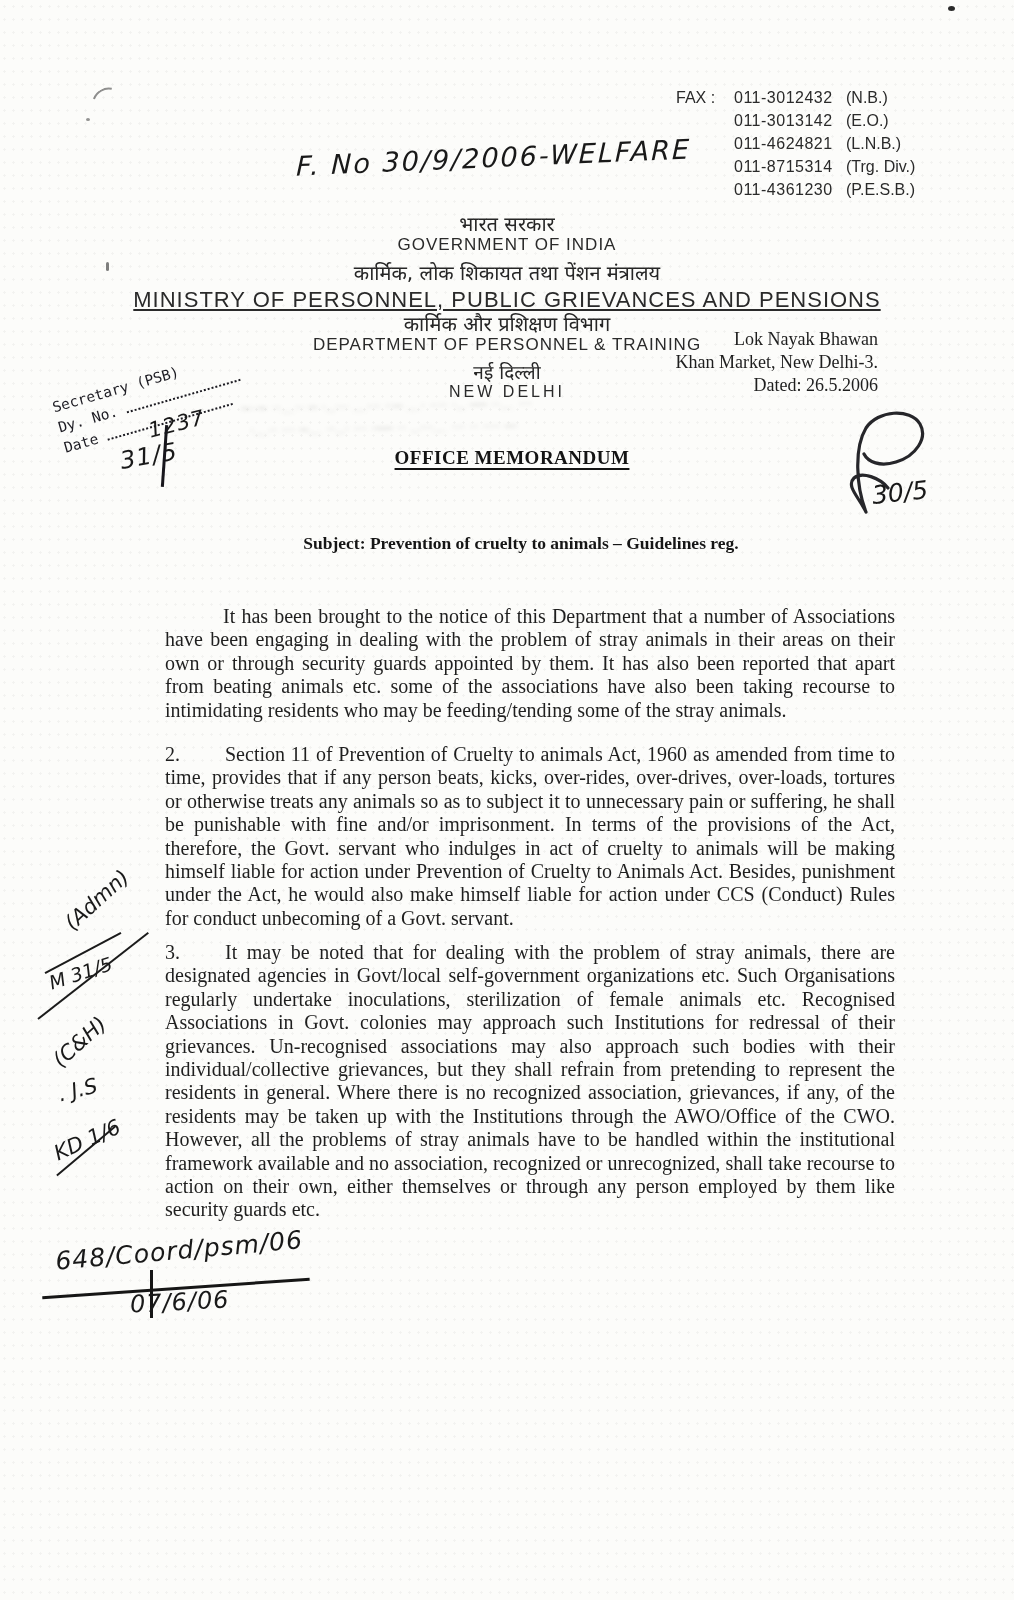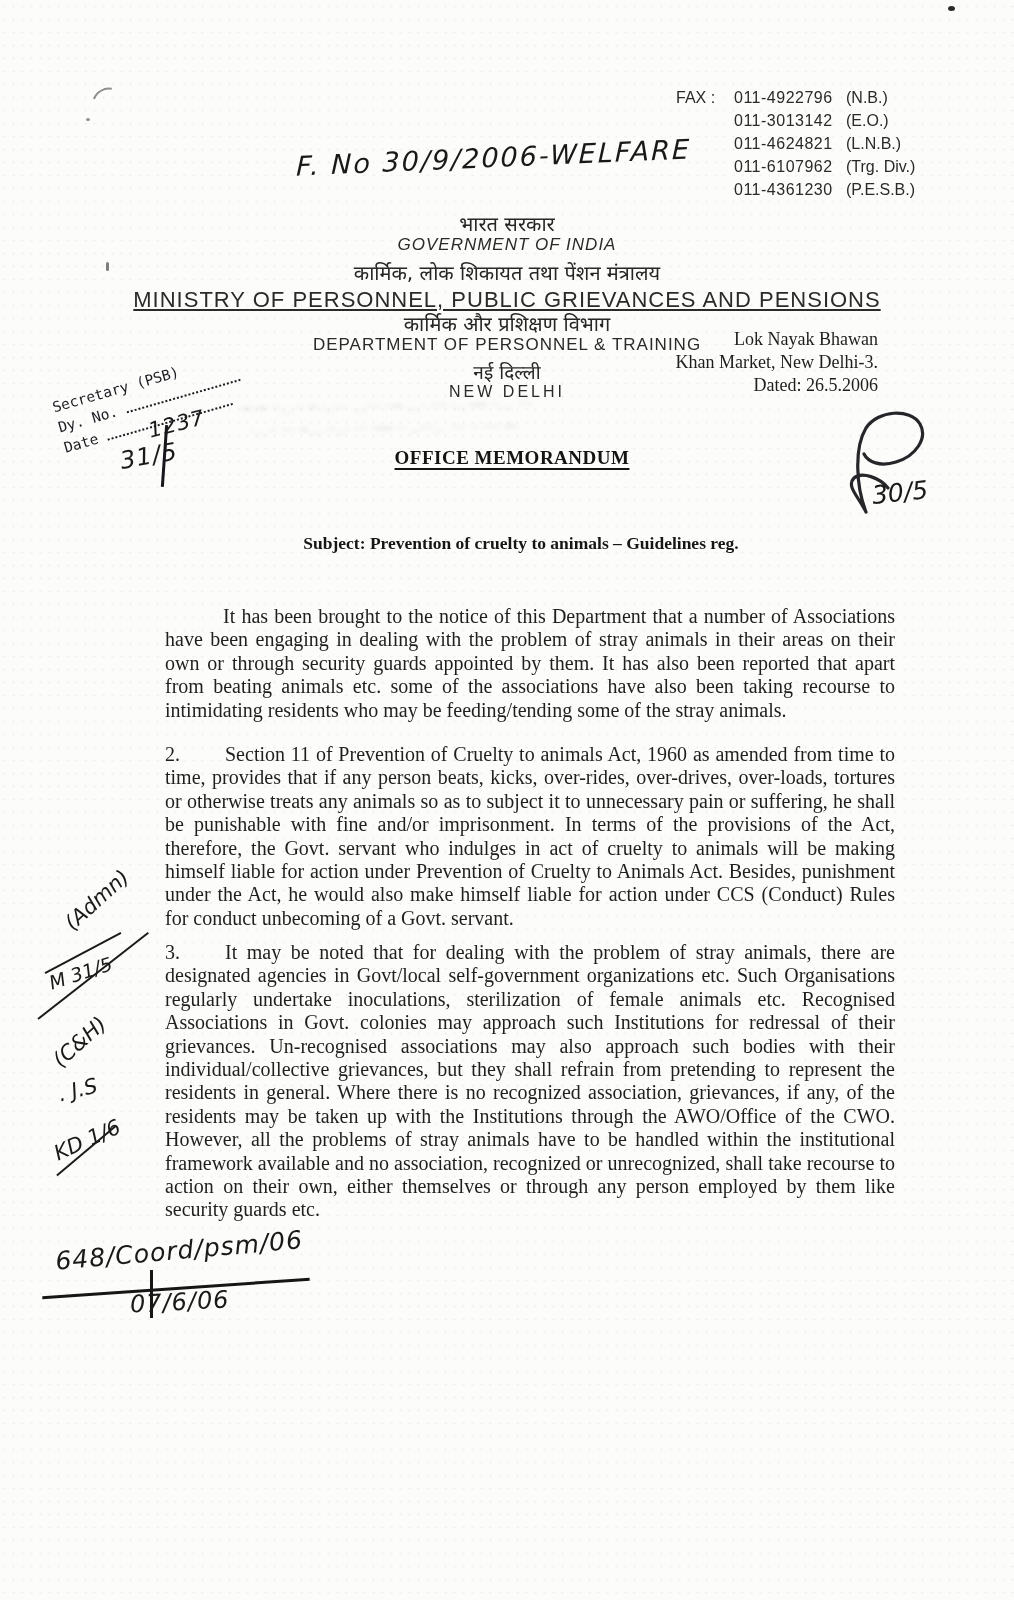--- a/index.html
+++ b/index.html
@@ -20,21 +20,21 @@
   .fax-no{width:112px;display:inline-block;letter-spacing:.5px;}
   .fax-tag{display:inline-block;}
   
   .hand{font-family:"DejaVu Sans",sans-serif;font-style:italic;color:#191919;}
   .fno{left:296px;top:142px;font-size:27px;letter-spacing:2px;transform:rotate(-2.5deg) skewX(-4deg);white-space:nowrap;}
   
   .hdr{left:0;top:0;width:968px;text-align:center;margin-top:24px;}
   .hi{font-family:"DejaVu Sans",sans-serif;color:#262626;}
   .en{font-family:"Liberation Sans",sans-serif;color:#2a2a2a;letter-spacing:1px;}
   .h-org-hi{position:absolute;left:0;width:100%;top:186px;font-size:20px;}
-  .h-org-en{position:absolute;left:0;width:100%;top:211px;font-size:17px;font-style:italic;}
+  .h-org-en{position:absolute;left:0;width:100%;top:211px;font-size:17px;}
   .h-min-hi{position:absolute;left:0;width:100%;top:235px;font-size:20px;}
   .h-min-en{position:absolute;left:0;width:100%;top:263px;font-size:22px;text-decoration:underline;}
   .h-dep-hi{position:absolute;left:0;width:100%;top:286px;font-size:20px;}
   .h-dep-en{position:absolute;left:0;width:100%;top:311px;font-size:17px;}
   .h-city-hi{position:absolute;left:0;width:100%;top:335px;font-size:19px;}
   .h-city-en{position:absolute;left:0;width:100%;top:359px;font-size:16px;letter-spacing:3px;}
   
   .addr{left:560px;top:328px;width:318px;text-align:right;font-size:18px;line-height:23px;color:#1e1e1e;}
   
   .stamp{left:50px;top:398px;width:230px;transform:rotate(-16deg);transform-origin:left top;
@@ -85,36 +85,36 @@
 <div class="page">
 
   <div class="abs speck" style="left:948px;top:6px;width:7px;height:5px;"></div>
   <div class="abs speck" style="left:86px;top:118px;width:4px;height:3px;opacity:.5;"></div>
   <div class="abs arc" style="left:92px;top:88px;width:26px;height:22px;transform:rotate(-30deg);"></div>
   <div class="abs speck" style="left:106px;top:262px;width:3px;height:9px;opacity:.6;border-radius:2px;"></div>
 
   <div class="abs fax">
     <div class="fax-row">
       <span class="fax-label">FAX :</span>
-      <span class="fax-no">011-4922796</span>
+      <span class="fax-no">011-3012432</span>
       <span class="fax-tag">(N.B.)</span>
     </div>
     <div class="fax-row">
       <span class="fax-label"></span>
       <span class="fax-no">011-3013142</span>
       <span class="fax-tag">(E.O.)</span>
     </div>
     <div class="fax-row">
       <span class="fax-label"></span>
       <span class="fax-no">011-4624821</span>
       <span class="fax-tag">(L.N.B.)</span>
     </div>
     <div class="fax-row">
       <span class="fax-label"></span>
-      <span class="fax-no">011-6107962</span>
+      <span class="fax-no">011-8715314</span>
       <span class="fax-tag">(Trg. Div.)</span>
     </div>
     <div class="fax-row">
       <span class="fax-label"></span>
       <span class="fax-no">011-4361230</span>
       <span class="fax-tag">(P.E.S.B.)</span>
     </div>
   </div>
 
   <div class="abs hand fno">F. No 30/9/2006-WELFARE</div>

